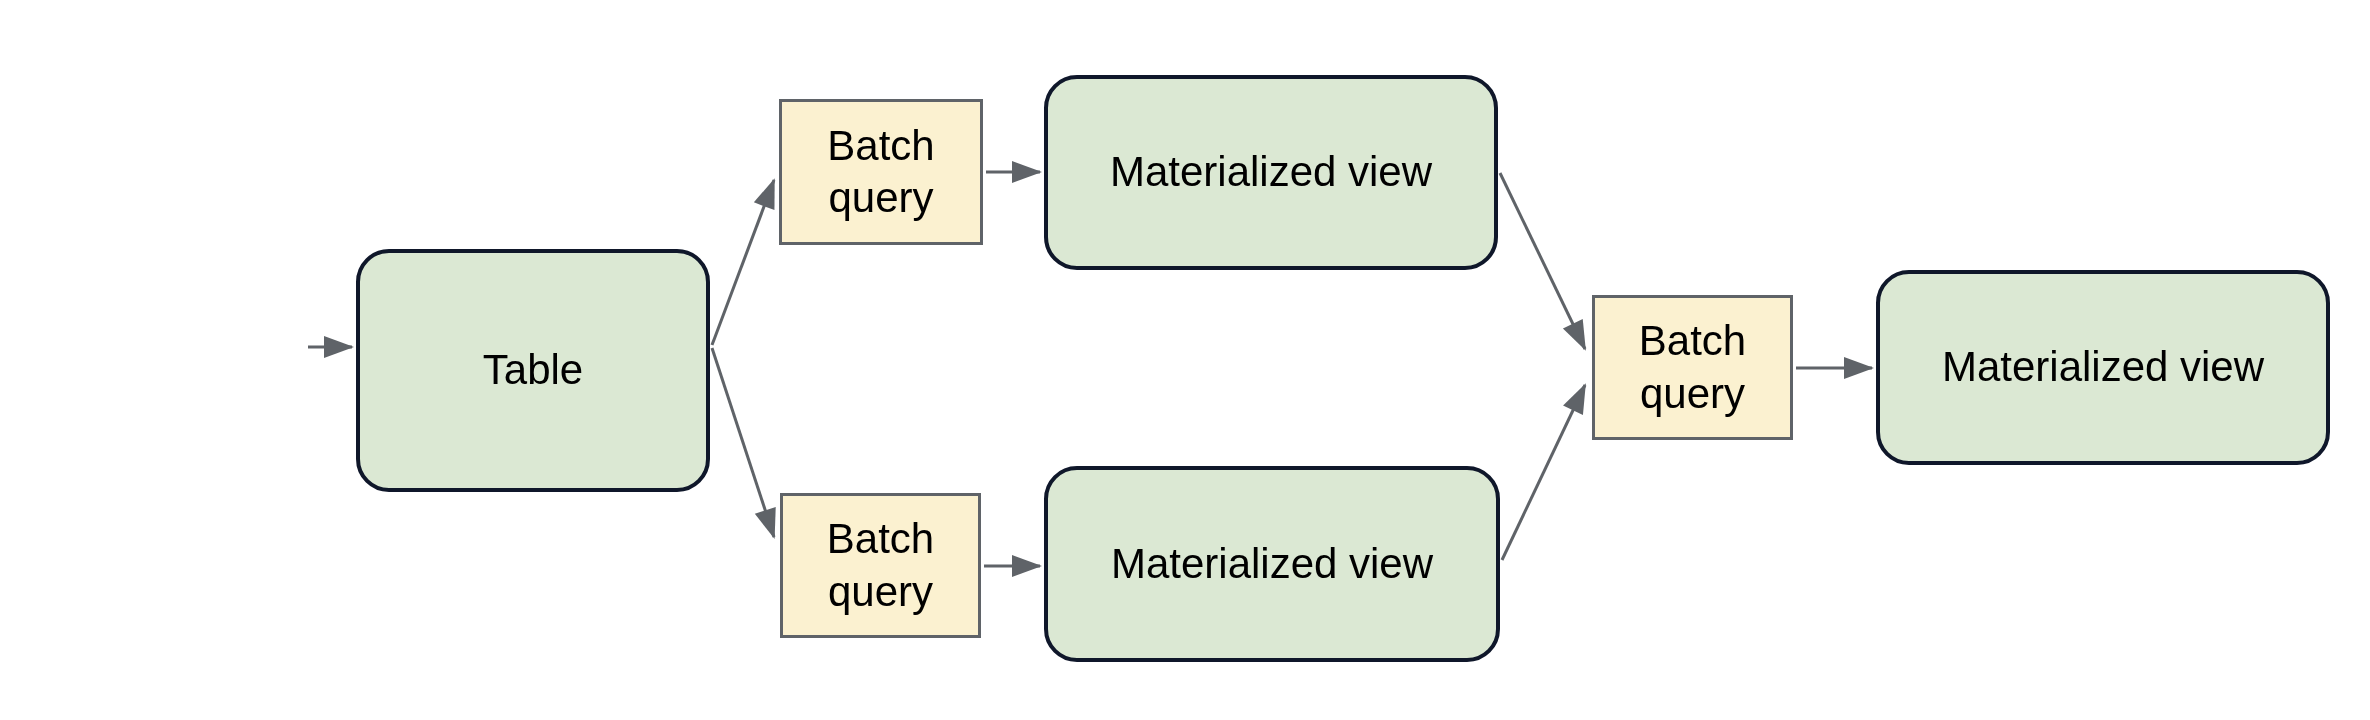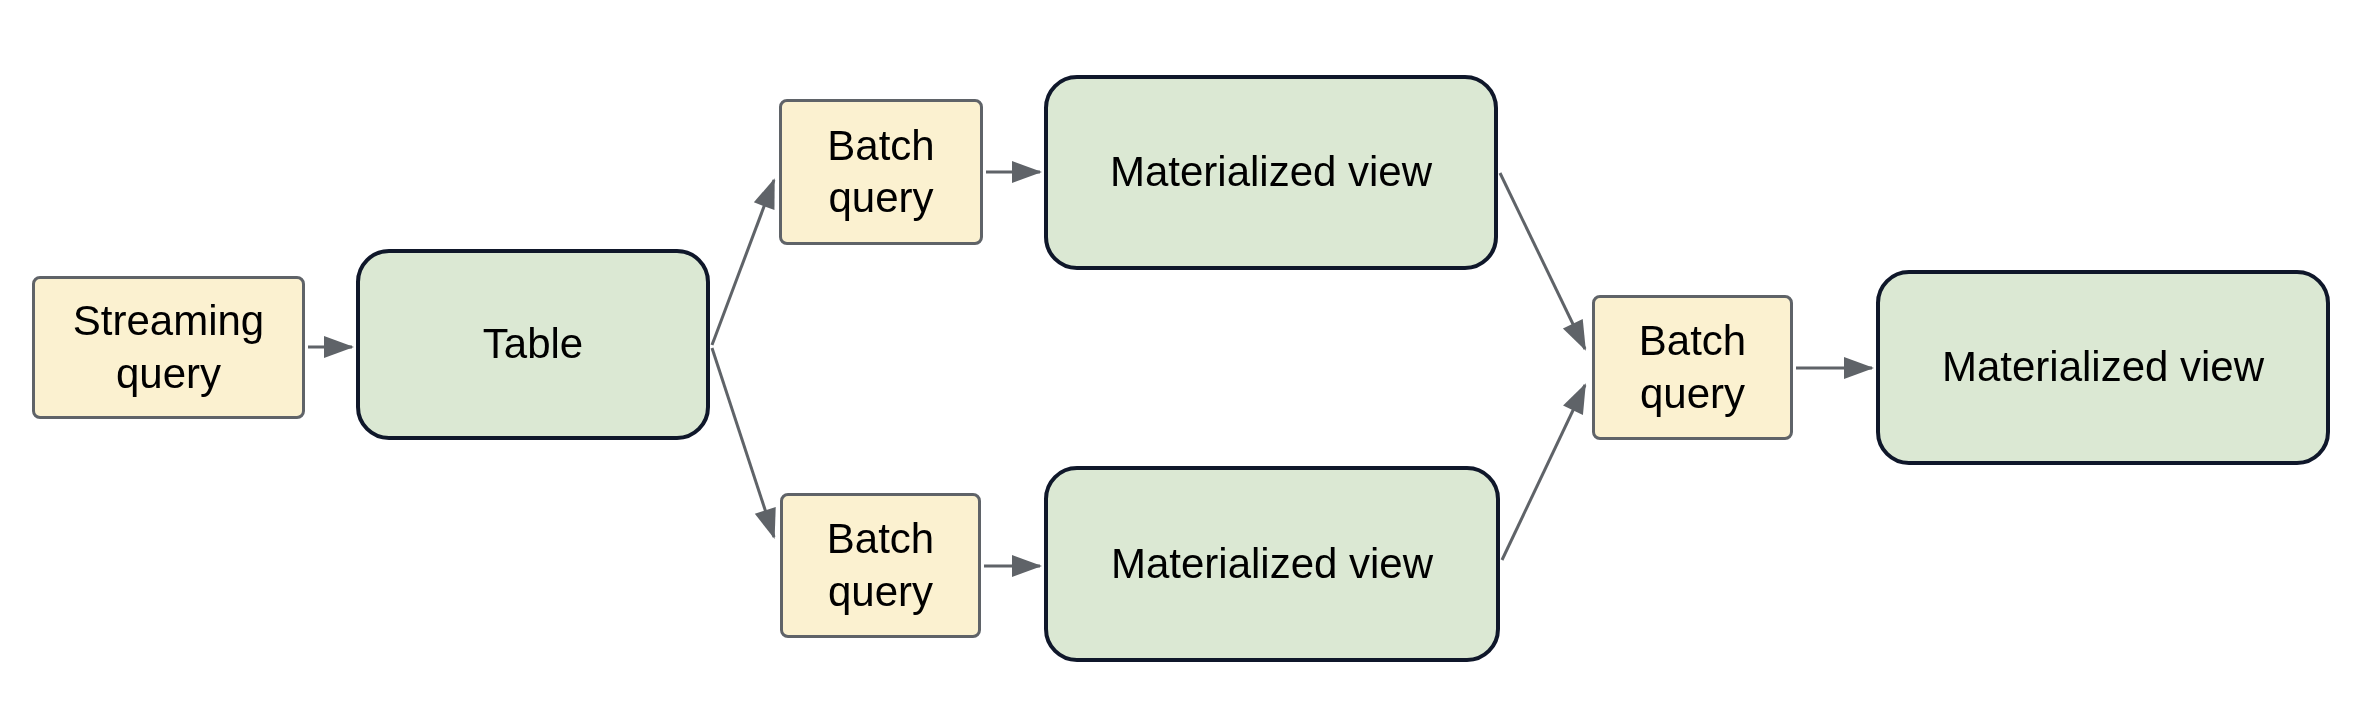--- a/index.html
+++ b/index.html
@@ -31,21 +31,21 @@
     justify-content: center;
     text-align: center;
     color: #000000;
     font-size: 42px;
     line-height: 1.25;
     padding: 0 10px;
   }
   .node.query {
     background: #fbf1d0;
     border: 3px solid #5f6368;
-    border-radius: 8px;
+    border-radius: 0;
     align-items: center;
   }
   .node.view {
     background: #dbe8d3;
     border: 4px solid #0f172a;
     border-radius: 33px;
   }
   .edge-line {
     stroke: #5f6368;
     stroke-width: 3;
@@ -66,25 +66,22 @@
     <line class="edge-line" x1="308" y1="347" x2="352" y2="347" marker-end="url(#arrowhead)"></line>
     <line class="edge-line" x1="712" y1="345" x2="774" y2="180" marker-end="url(#arrowhead)"></line>
     <line class="edge-line" x1="712" y1="348" x2="774" y2="537" marker-end="url(#arrowhead)"></line>
     <line class="edge-line" x1="986" y1="172" x2="1040" y2="172" marker-end="url(#arrowhead)"></line>
     <line class="edge-line" x1="984" y1="566" x2="1040" y2="566" marker-end="url(#arrowhead)"></line>
     <line class="edge-line" x1="1500" y1="173" x2="1585" y2="349" marker-end="url(#arrowhead)"></line>
     <line class="edge-line" x1="1502" y1="560" x2="1585" y2="385" marker-end="url(#arrowhead)"></line>
     <line class="edge-line" x1="1796" y1="368" x2="1872" y2="368" marker-end="url(#arrowhead)"></line>
   </svg>
 
-  <div class="node query" style="left:32px; top:276px; width:273px; height:143px;">
-    <span>Streaming query</span>
-  </div>
 
-  <div class="node view" style="left:356px; top:249px; width:354px; height:191px;">
+  <div class="node view" style="left:356px; top:249px; width:354px; height:243px;">
     <span>Table</span>
   </div>
 
   <div class="node query" style="left:779px; top:99px; width:204px; height:146px;">
     <span>Batch query</span>
   </div>
 
   <div class="node view" style="left:1044px; top:75px; width:454px; height:195px;">
     <span>Materialized view</span>
   </div>

